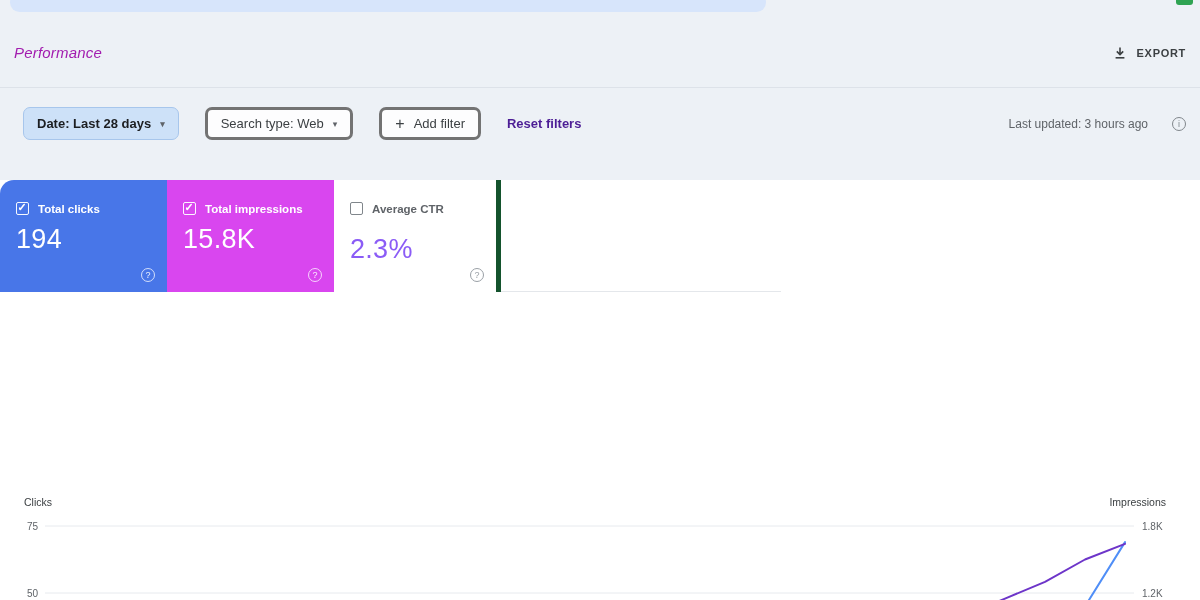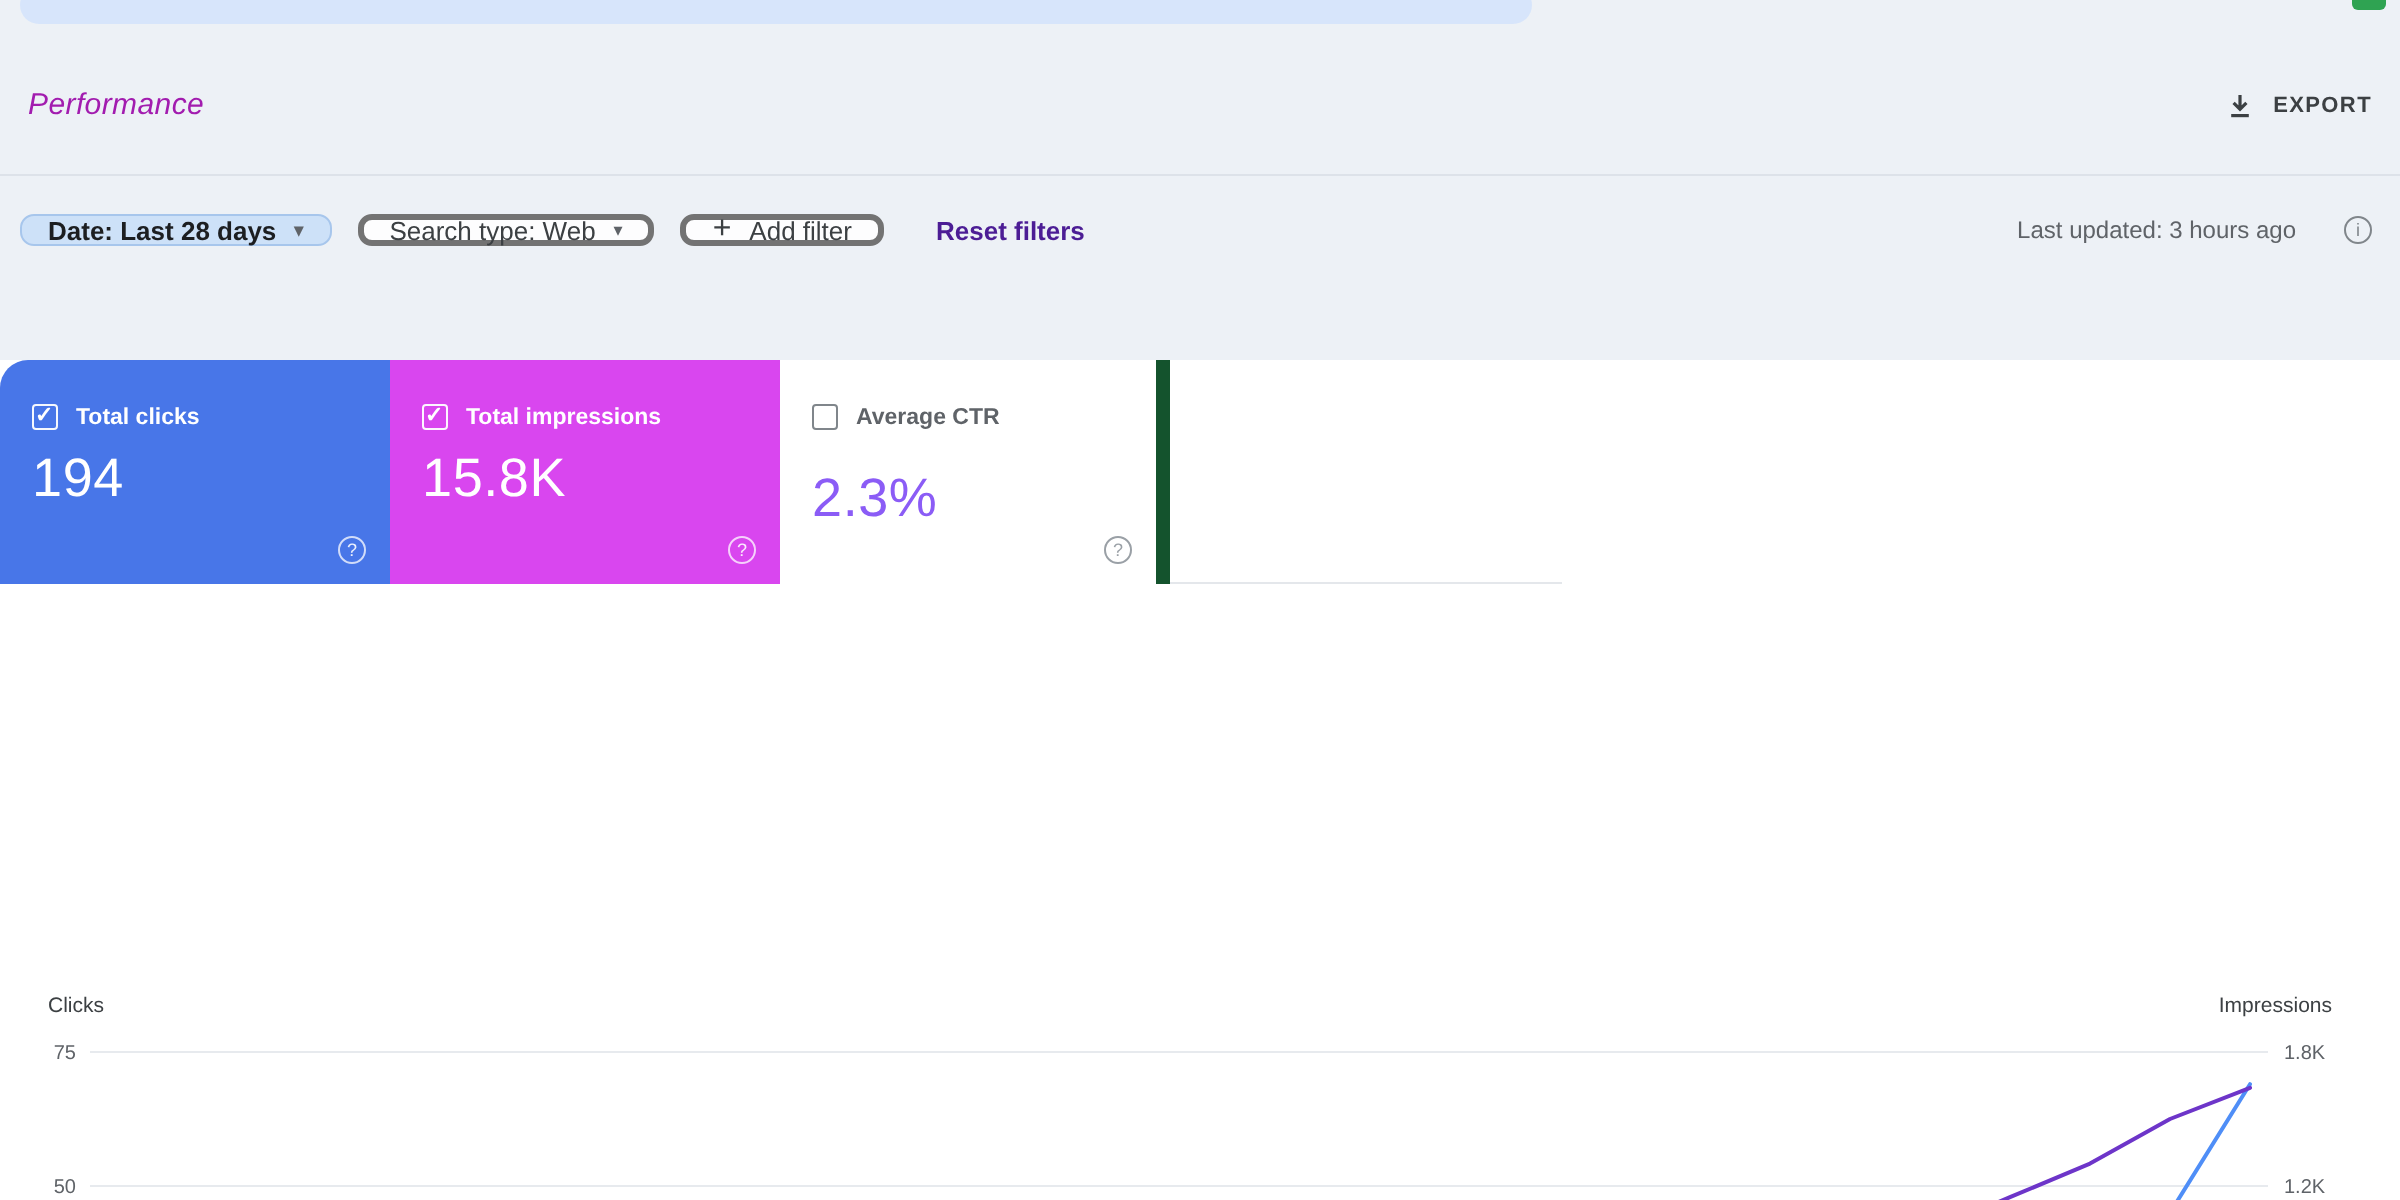--- a/index.html
+++ b/index.html
@@ -12,41 +12,41 @@
   .top-pill { position:absolute; left:10px; top:-7px; width:756px; height:19px;
     background:#d7e5fb; border-radius:10px; }
   .green-frag { position:absolute; left:1176px; top:-7px; width:17px; height:12px;
     background:#2fa352; border-radius:3px; }
   .page-title { position:absolute; left:14px; top:44px; font-size:15px; color:#a21caf; letter-spacing:.2px;font-style:italic; }
   .export-btn { position:absolute; right:14px; top:46px; display:flex; align-items:center; gap:10px;
     font-size:11px; font-weight:700; letter-spacing:.7px; color:#3c4043; cursor:pointer; }
   .header-divider { position:absolute; left:0; top:87px; width:1200px; border-top:1px solid #dde2e9; }
 
   .filter-row { position:absolute; left:10px; top:107px; width:1176px; display:flex; align-items:center; gap:13px; }
-  .chip { height:16px; display:inline-flex; align-items:center; gap:9px; padding:0 13px;
-    border-radius:7px; font-size:13px; cursor:pointer; white-space:nowrap; }
+  .chip { height:33px; display:inline-flex; align-items:center; gap:9px; padding:0 13px;
+    border-radius:7px; font-size:13px; cursor:pointer; white-space:nowrap;margin-left:13px; }
   .chip-date { background:#cde1f8; border:1px solid #a7c6ec; font-weight:700; color:#1c1e21; }
   .chip-outline { background:#fdfdfe; border:3px solid #737373; font-weight:400; color:#3c4043; }
   .caret { font-size:9px; color:#5f6368; }
   .plus-glyph::before { content:"+"; font-size:16px; color:#3c4043; font-weight:400; }
   .reset-link { color:#4c1d95; font-size:13px; font-weight:600; margin-left:13px; cursor:pointer; }
   .last-updated { margin-left:auto; display:flex; align-items:center; gap:24px; font-size:12px; color:#5f6368; }
   .info-icon { width:14px; height:14px; border:1.2px solid #80868b; border-radius:50%;
     display:flex; align-items:center; justify-content:center; flex:0 0 auto; }
   .info-icon::before { content:"i"; font-size:9px; color:#80868b; font-style:normal; }
 
   
   .sheet { position:absolute; left:0; top:180px; width:1200px; height:420px;
     background:#fff; border-top-left-radius:14px; overflow:hidden; }
 
   .cards-row { display:flex; width:781px; height:112px; border-bottom:1px solid #e4e7eb; }
-  .card { position:relative; width:195px; height:112px; padding:16px 16px 0 16px; cursor:pointer; }
+  .card { position:relative; width:167px; height:112px; padding:16px 16px 0 16px; cursor:pointer; }
   .card.blue   { background:#4876e8; color:#fff; }
   .card.purple { background:#d946ef; color:#fff; }
-  .card.white  { background:#fff; border-right:7px solid #14532d; }
+  .card.white  { background:#fff; border-right:5px solid #14532d; }
   .card-label { display:flex; align-items:center; gap:9px; font-size:11.5px; font-weight:600; margin-top:6px; }
   .card.white .card-label { color:#5f6368; }
   .card-value { margin-top:9px; font-size:27px; font-weight:400; letter-spacing:.3px; }
   .card.white .card-value { color:#8b5cf6;margin-top:19px; }
   .checkbox { width:13px; height:13px; border:1.6px solid rgba(255,255,255,.95); border-radius:2px;
     position:relative; flex:0 0 auto; }
   .checkbox.checked::after { content:"✓"; position:absolute; left:0.5px; top:-2.5px; font-size:11px; color:#fff; }
   .card.white .checkbox { border-color:#80868b; }
   .help-icon { position:absolute; right:12px; bottom:10px; width:14px; height:14px; border-radius:50%;
     border:1.2px solid rgba(255,255,255,.75); display:flex; align-items:center; justify-content:center; }

